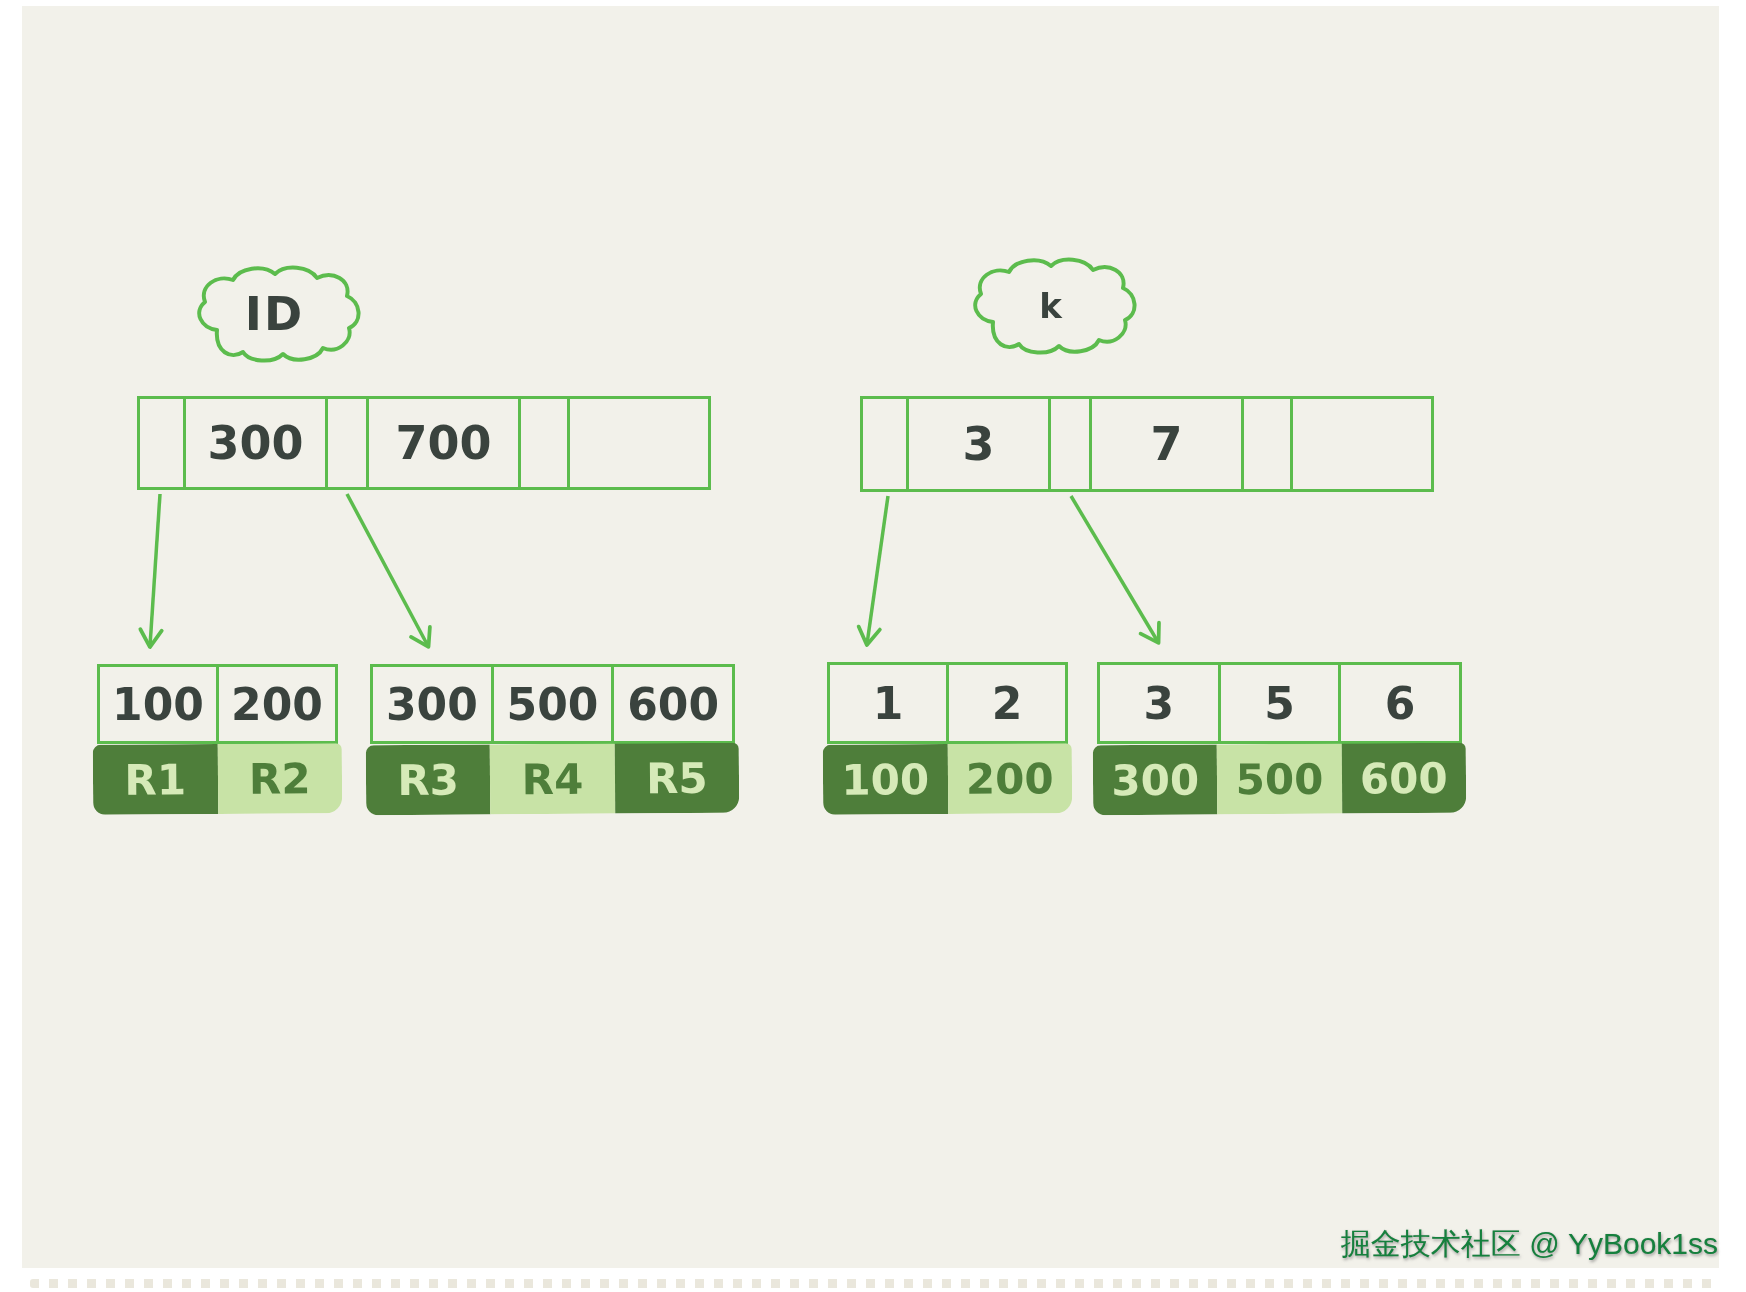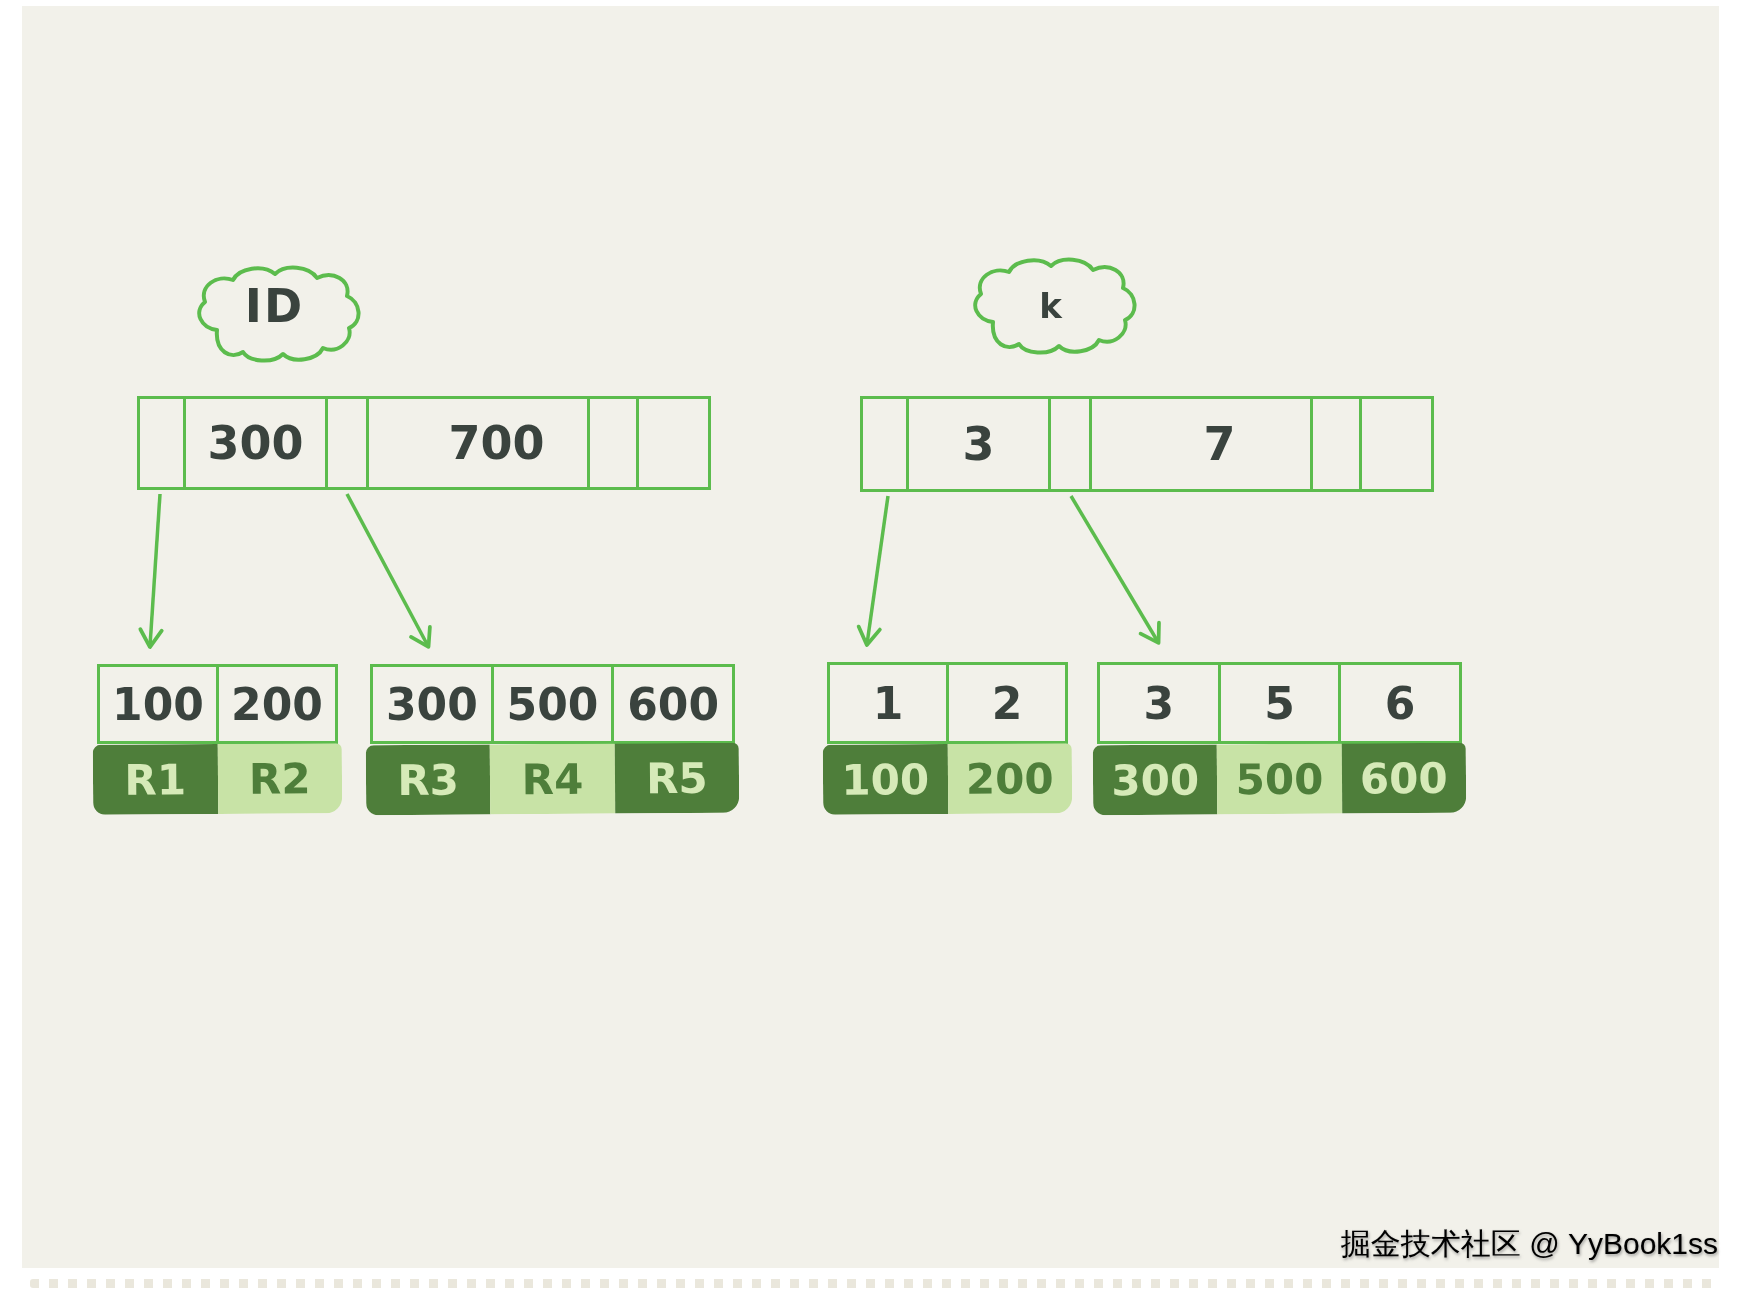--- a/index.html
+++ b/index.html
@@ -11,45 +11,45 @@
     --ltext: #d6eab8;
   }
   * { margin:0; padding:0; box-sizing:border-box; }
   body { background:#ffffff; font-family:"DejaVu Sans", sans-serif; }
   .page { position:relative; width:1746px; height:1292px; background:#ffffff; overflow:hidden; }
   .canvas { position:absolute; left:22px; top:6px; width:1697px; height:1262px; background:var(--bg); }
   .overlay { position:absolute; left:0; top:0; width:1746px; height:1292px; pointer-events:none; }
 
   .cloud-label { position:absolute; display:flex; align-items:center; justify-content:center;
     color:var(--ink); font-weight:bold; }
-  .cloud-label.id { left:187px; top:258px; width:175px; height:95px; font-size:46px; letter-spacing:2px; }
+  .cloud-label.id { left:187px; top:266px; width:175px; height:95px; font-size:46px; letter-spacing:2px; }
   .cloud-label.k  { left:963px; top:258px; width:175px; height:95px; font-size:34px; }
 
   .node { position:absolute; display:flex; border:3px solid var(--green); background:var(--bg); }
   .node .cell { border-right:3px solid var(--green); display:flex; align-items:center;
     justify-content:center; font-weight:bold; color:var(--ink); }
   .node .cell:last-child { border-right:none; }
 
   .root { height:94px; width:574px; }
   .root .cell { font-size:46px; }
   .root .w1 { width:46px; }  .root .w2 { width:142px; }
-  .root .w3 { width:41px; }  .root .w4 { width:184px;margin-left:37px; }
+  .root .w3 { width:41px; }  .root .w4 { width:152px; }
   .root .w5 { width:49px; }  .root .w6 { flex:1; }
 
   .keys .cell { flex:1; font-size:44px; }
 
   .recs { position:absolute; display:flex; transform:rotate(-0.4deg);
     border-radius:8px 6px 16px 12px; overflow:hidden; }
   .rec { flex:1; display:flex; align-items:center; justify-content:center;
     font-weight:bold; font-size:42px;text-align:right; }
   .rec.dark  { background:var(--dgreen); color:var(--ltext); }
   .rec.light { background:var(--lgreen); color:var(--dgreen); }
 
   .watermark { position:absolute; top:1224px; right:28px; white-space:nowrap;
-    font-family:"Liberation Sans", sans-serif; font-size:30px; color:#000000;
+    font-family:"Liberation Sans", sans-serif; font-size:30px; color:#15803d;
     text-shadow: 1px 2px 3px rgba(110,110,110,.6), 0 0 1px rgba(150,150,150,.5); }
 
   .bottom-dots { position:absolute; left:30px; right:30px; bottom:4px; height:9px;
     background: repeating-linear-gradient(90deg, #eae7dc 0 9px, #ffffff 9px 19px);
     border-radius:3px; }
 </style>
 </head>
 <body>
 
 <div class="page">

